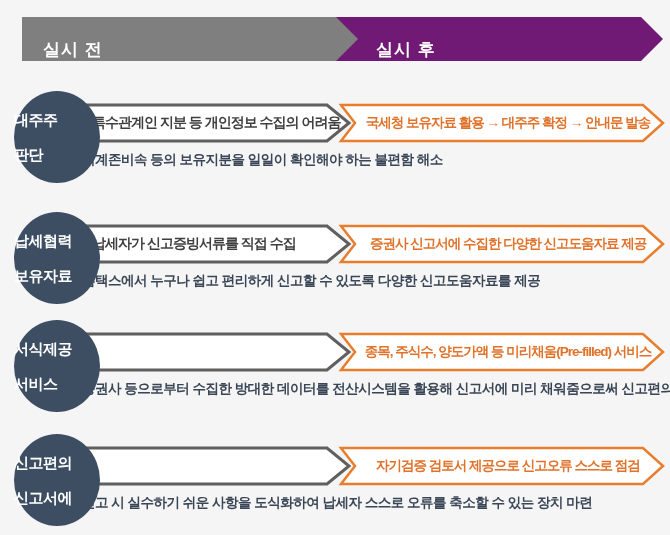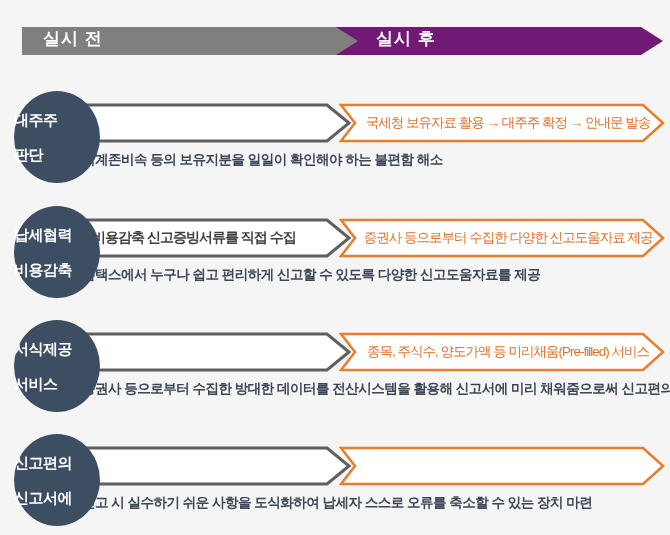--- a/index.html
+++ b/index.html
@@ -5,22 +5,22 @@
   * { margin: 0; padding: 0; box-sizing: border-box; }
   html, body { width: 670px; height: 535px; }
   body { font-family: "Liberation Sans", "DejaVu Sans", sans-serif; background: #ffffff; }
   .canvas {
     position: relative; width: 670px; height: 535px;
     background: #f5f5f5; overflow: hidden;
   }
 
   
   .h-arrow {
-    position: absolute; top: 27px; height: 28px;
-    display: flex; align-items: flex-start;
+    position: absolute; top: 17px; height: 44px;
+    display: flex; align-items: flex-end;
     clip-path: polygon(0 0, calc(100% - 22px) 0, 100% 50%, calc(100% - 22px) 100%, 0 100%);
   }
   .h-arrow.before { left: 22px; width: 336px; background: #7f7f7f; z-index: 2; }
   .h-arrow.after  { left: 330px; width: 333px; background: #701a75; z-index: 1; }
   .h-arrow span {
     color: #ffffff; font-weight: bold; font-size: 17px; letter-spacing: 1px;
     white-space: nowrap;
   }
   .h-arrow.before span { padding-left: 21px; }
   .h-arrow.after  span { padding-left: 46px; }
@@ -47,21 +47,21 @@
     display: flex; align-items: center; white-space: nowrap;
   }
   .arrow-before { left: 76px;  width: 276px; }
   .arrow-after  { left: 338px; width: 328px; }
   .arrow-before .txt {
     left: 16px; right: 30px;
     color: #3f3f3f; font-weight: bold; font-size: 14px; letter-spacing: -1px;
   }
   .arrow-after .txt {
     left: 22px; right: 24px; justify-content: center;
-    color: #e0722a; font-weight: normal; font-size: 13.5px; letter-spacing: -1px; margin-left: 14px;
+    color: #e0722a; font-weight: bold; font-size: 13.5px; letter-spacing: -1px; margin-left: 14px;
   }
 
   .desc {
     position: absolute; left: 82px; top: 66px; width: 582px;
     color: #3a4656; font-weight: bold; font-size: 13.5px; letter-spacing: -0.5px;
     white-space: nowrap; z-index: 1;
   }
 </style>
 </head>
 <body>
@@ -77,46 +77,47 @@
 
   <div class="row" style="top:85px">
     <div class="badge">
       <span>대주주</span>
       <span>판단</span>
     </div>
     <div class="arrow-box arrow-before">
       <svg viewBox="0 0 276 40" preserveAspectRatio="none">
         <polygon points="2,2 251,2 273,20 251,38 2,38" fill="#ffffff" stroke="#5f5f5f" stroke-width="3"></polygon>
       </svg>
+      <span class="txt">특수관계인 지분 등 개인정보 수집의 어려움</span>
     </div>
     <div class="arrow-box arrow-after">
       <svg viewBox="0 0 328 40" preserveAspectRatio="none">
         <polygon points="3,2 305,2 325,20 305,38 3,38 17,20" fill="#ffffff" stroke="#e87d2d" stroke-width="2.5"></polygon>
       </svg>
       <span class="txt">국세청 보유자료 활용 → 대주주 확정 → 안내문 발송</span>
     </div>
     <div class="desc">직계존비속 등의 보유지분을 일일이 확인해야 하는 불편함 해소</div>
   </div>
 
-  <div class="row" style="top:200px">
+  <div class="row" style="top:206px">
     <div class="badge">
       <span>납세협력</span>
-      <span>비용감축</span>
+      <span>보유자료</span>
     </div>
     <div class="arrow-box arrow-before">
       <svg viewBox="0 0 276 40" preserveAspectRatio="none">
         <polygon points="2,2 251,2 273,20 251,38 2,38" fill="#ffffff" stroke="#5f5f5f" stroke-width="3"></polygon>
       </svg>
-      <span class="txt">비용감축 신고증빙서류를 직접 수집</span>
+      <span class="txt">납세자가 신고증빙서류를 직접 수집</span>
     </div>
     <div class="arrow-box arrow-after">
       <svg viewBox="0 0 328 40" preserveAspectRatio="none">
         <polygon points="3,2 305,2 325,20 305,38 3,38 17,20" fill="#ffffff" stroke="#e87d2d" stroke-width="2.5"></polygon>
       </svg>
-      <span class="txt">증권사 등으로부터 수집한 다양한 신고도움자료 제공</span>
+      <span class="txt">증권사 신고서에 수집한 다양한 신고도움자료 제공</span>
     </div>
     <div class="desc">홈택스에서 누구나 쉽고 편리하게 신고할 수 있도록 다양한 신고도움자료를 제공</div>
   </div>
 
   <div class="row" style="top:314px">
     <div class="badge">
       <span>서식제공</span>
       <span>서비스</span>
     </div>
     <div class="arrow-box arrow-before">
@@ -140,17 +141,18 @@
     </div>
     <div class="arrow-box arrow-before">
       <svg viewBox="0 0 276 40" preserveAspectRatio="none">
         <polygon points="2,2 251,2 273,20 251,38 2,38" fill="#ffffff" stroke="#5f5f5f" stroke-width="3"></polygon>
       </svg>
     </div>
     <div class="arrow-box arrow-after">
       <svg viewBox="0 0 328 40" preserveAspectRatio="none">
         <polygon points="3,2 305,2 325,20 305,38 3,38 17,20" fill="#ffffff" stroke="#e87d2d" stroke-width="2.5"></polygon>
       </svg>
+      <span class="txt">자기검증 검토서 제공으로 신고오류 스스로 점검</span>
     </div>
     <div class="desc">신고 시 실수하기 쉬운 사항을 도식화하여 납세자 스스로 오류를 축소할 수 있는 장치 마련</div>
   </div>
 
 </div>
 
 </body></html>

